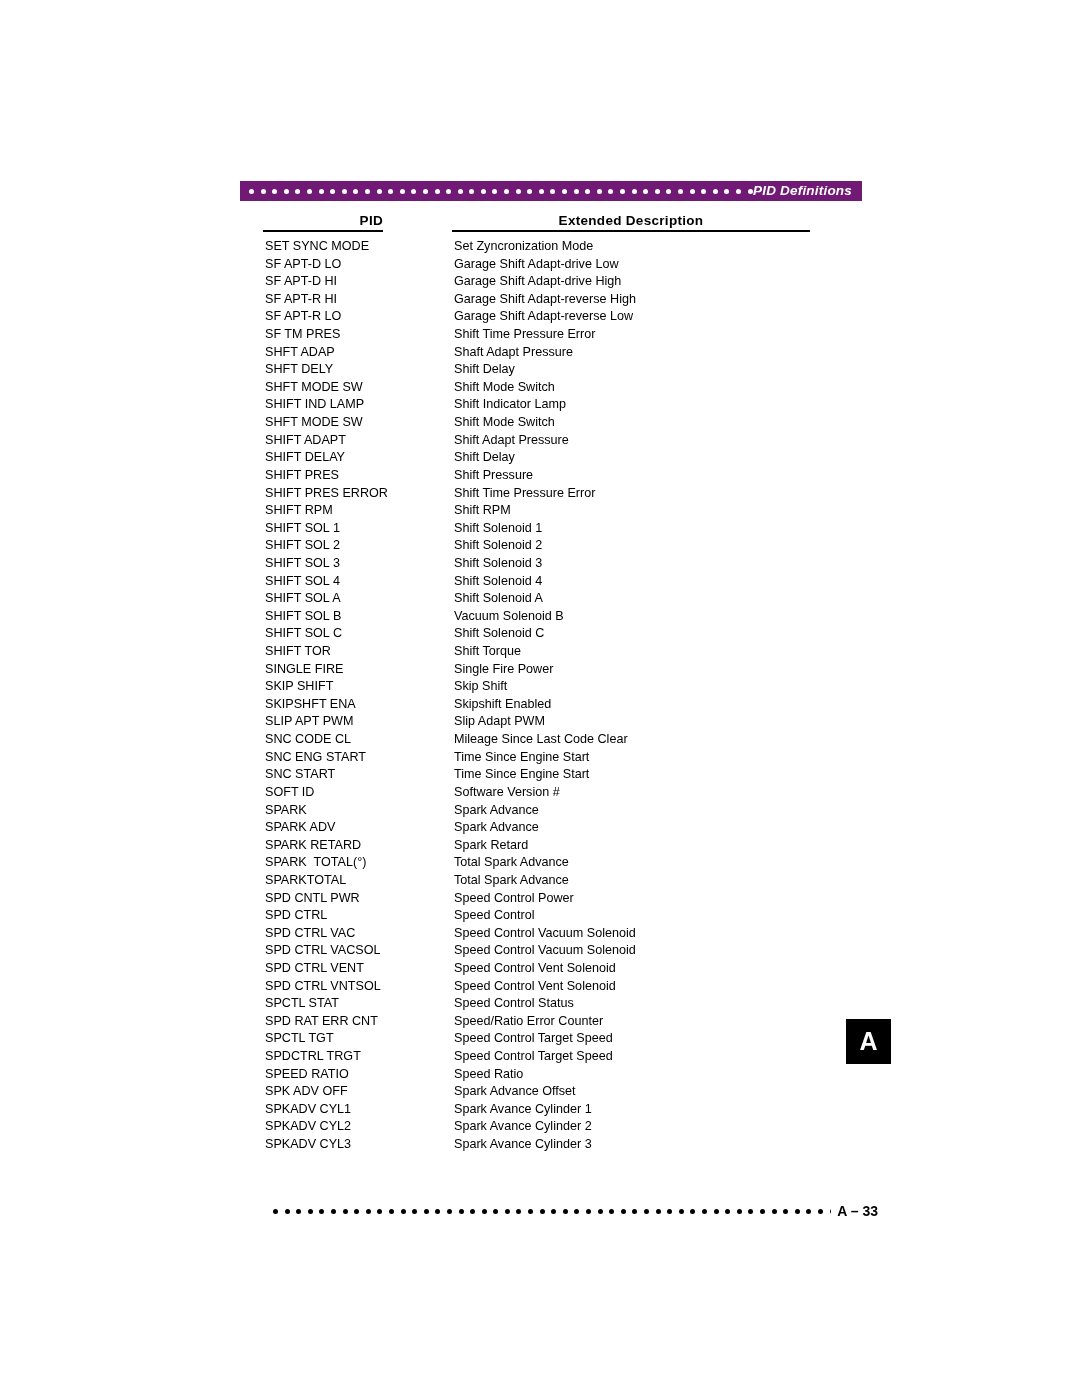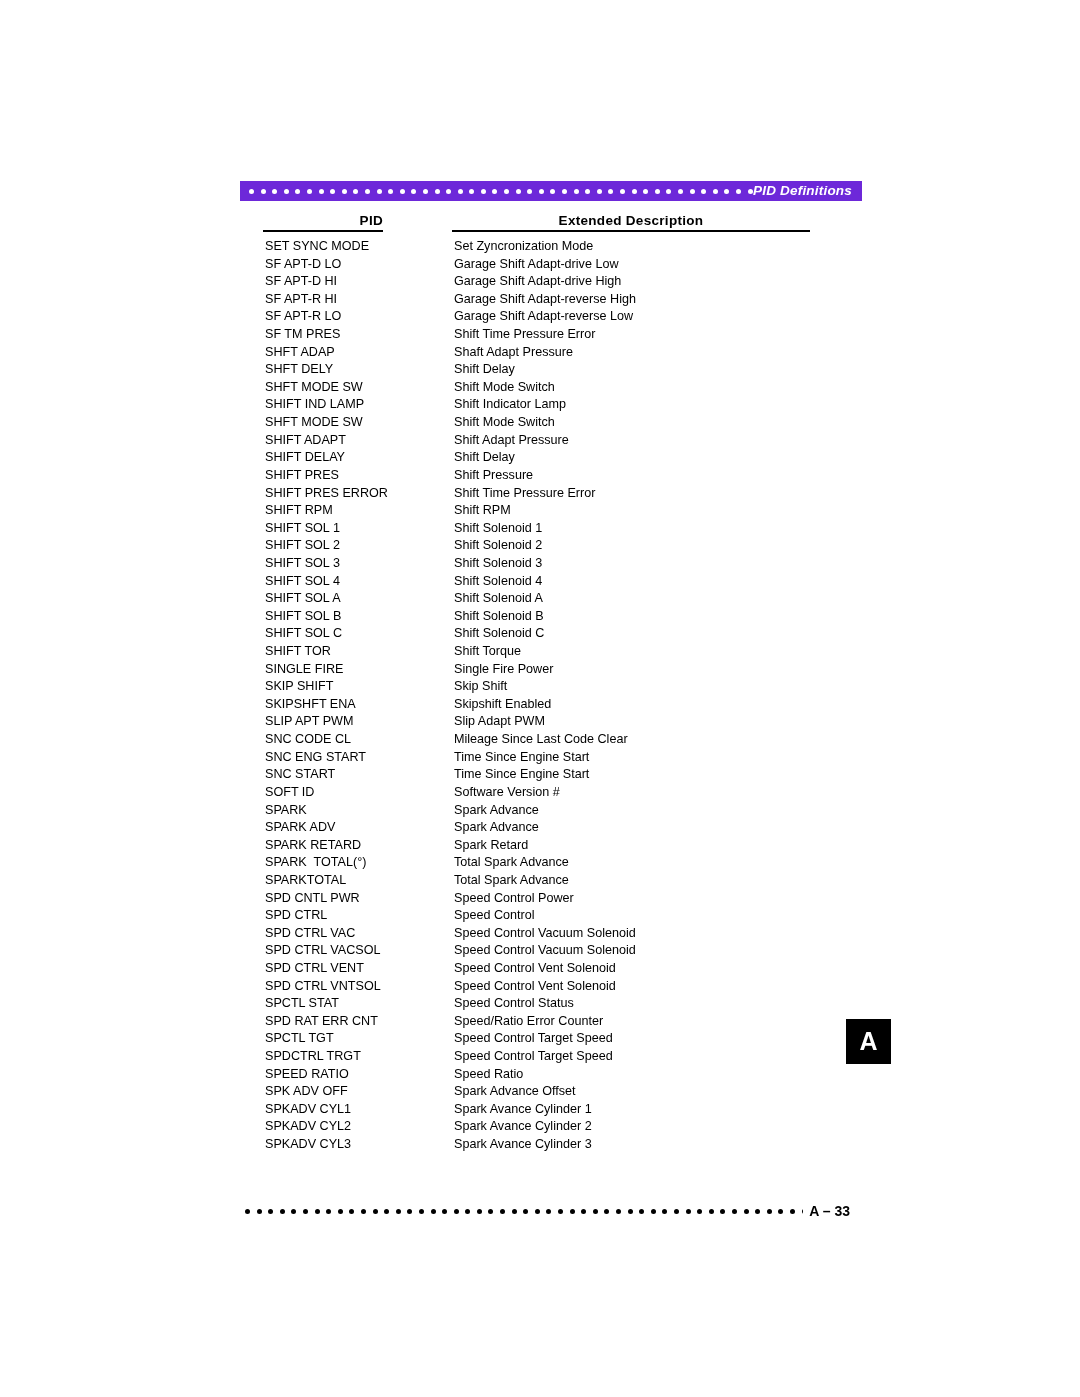--- a/index.html
+++ b/index.html
@@ -23,21 +23,21 @@
     height: 1397px;
   }
 
   
   .header-bar {
     position: absolute;
     left: 240px;
     top: 181px;
     width: 622px;
     height: 20px;
-    background: #6d28d9;
+    background: #701a75;
     overflow: hidden;
   }
   .header-dots {
     position: absolute;
     left: 9px;
     top: 0;
     height: 20px;
     width: 510px;
     display: flex;
     align-items: center;
@@ -145,21 +145,21 @@
     font-size: 25px;
     display: flex;
     align-items: center;
     justify-content: center;
     line-height: 1;
   }
 
   
   .footer {
     position: absolute;
-    left: 245px;
+    left: 273px;
     top: 1203px;
     width: 605px;
     height: 16px;
     display: flex;
     align-items: center;
   }
   .footer-dots {
     flex: 1 1 auto;
     height: 16px;
     display: flex;
@@ -323,21 +323,21 @@
       <div class="row">
         <div class="cell-pid">SHIFT SOL 4</div>
         <div class="cell-desc">Shift Solenoid 4</div>
       </div>
       <div class="row">
         <div class="cell-pid">SHIFT SOL A</div>
         <div class="cell-desc">Shift Solenoid A</div>
       </div>
       <div class="row">
         <div class="cell-pid">SHIFT SOL B</div>
-        <div class="cell-desc">Shift Solenoid B</div>
+        <div class="cell-desc">Vacuum Solenoid B</div>
       </div>
       <div class="row">
         <div class="cell-pid">SHIFT SOL C</div>
         <div class="cell-desc">Shift Solenoid C</div>
       </div>
       <div class="row">
         <div class="cell-pid">SHIFT TOR</div>
         <div class="cell-desc">Shift Torque</div>
       </div>
       <div class="row">

